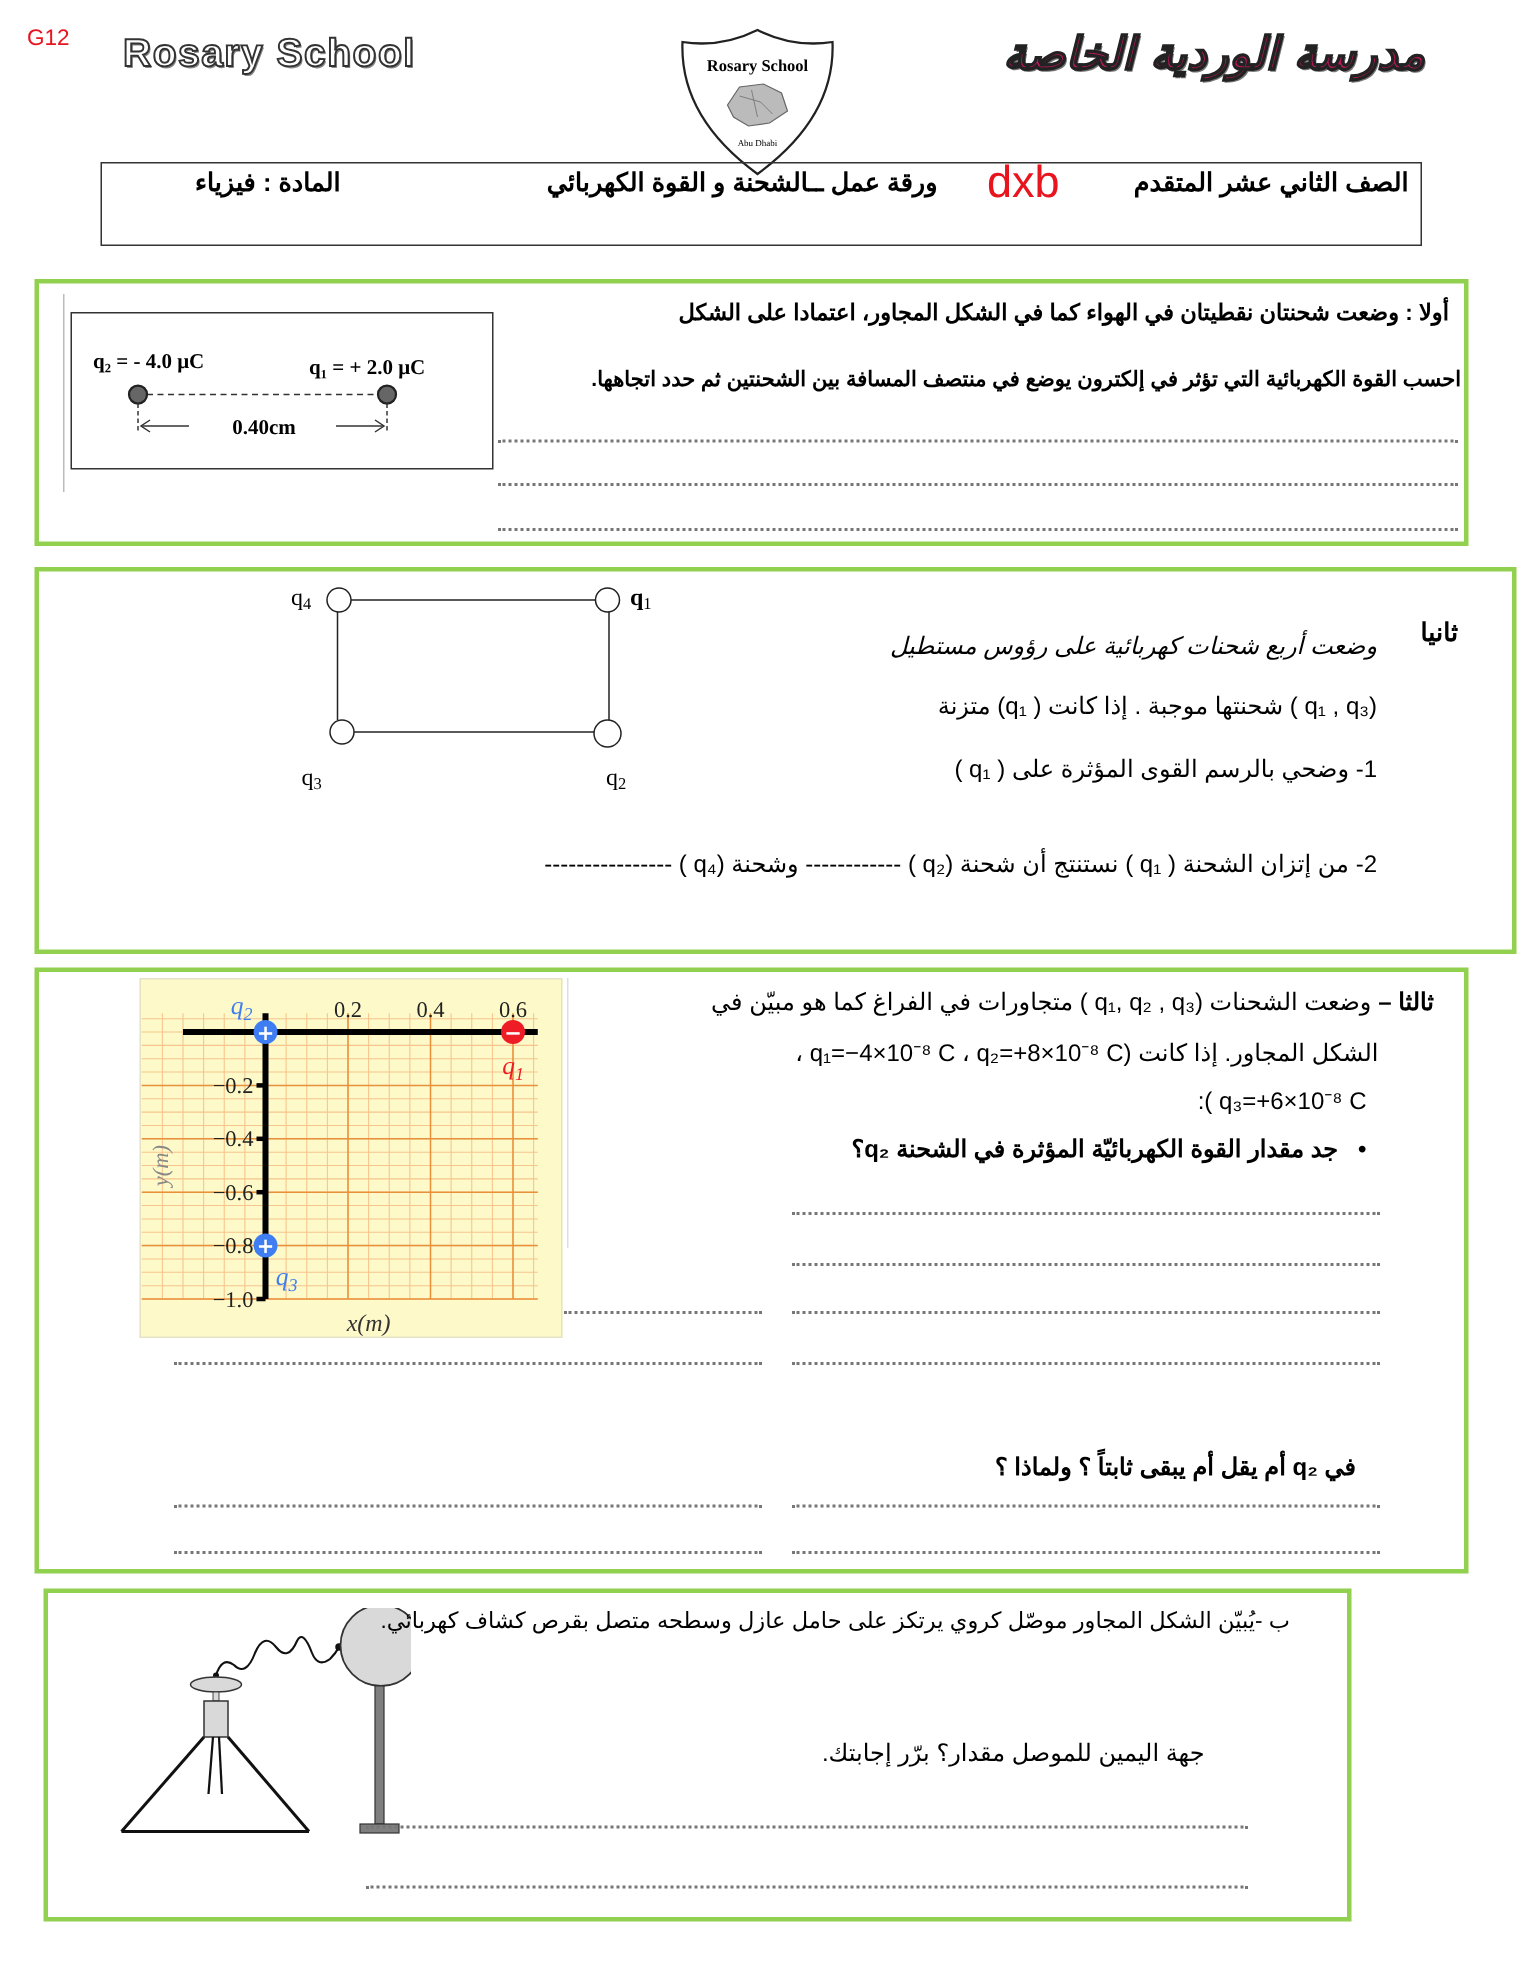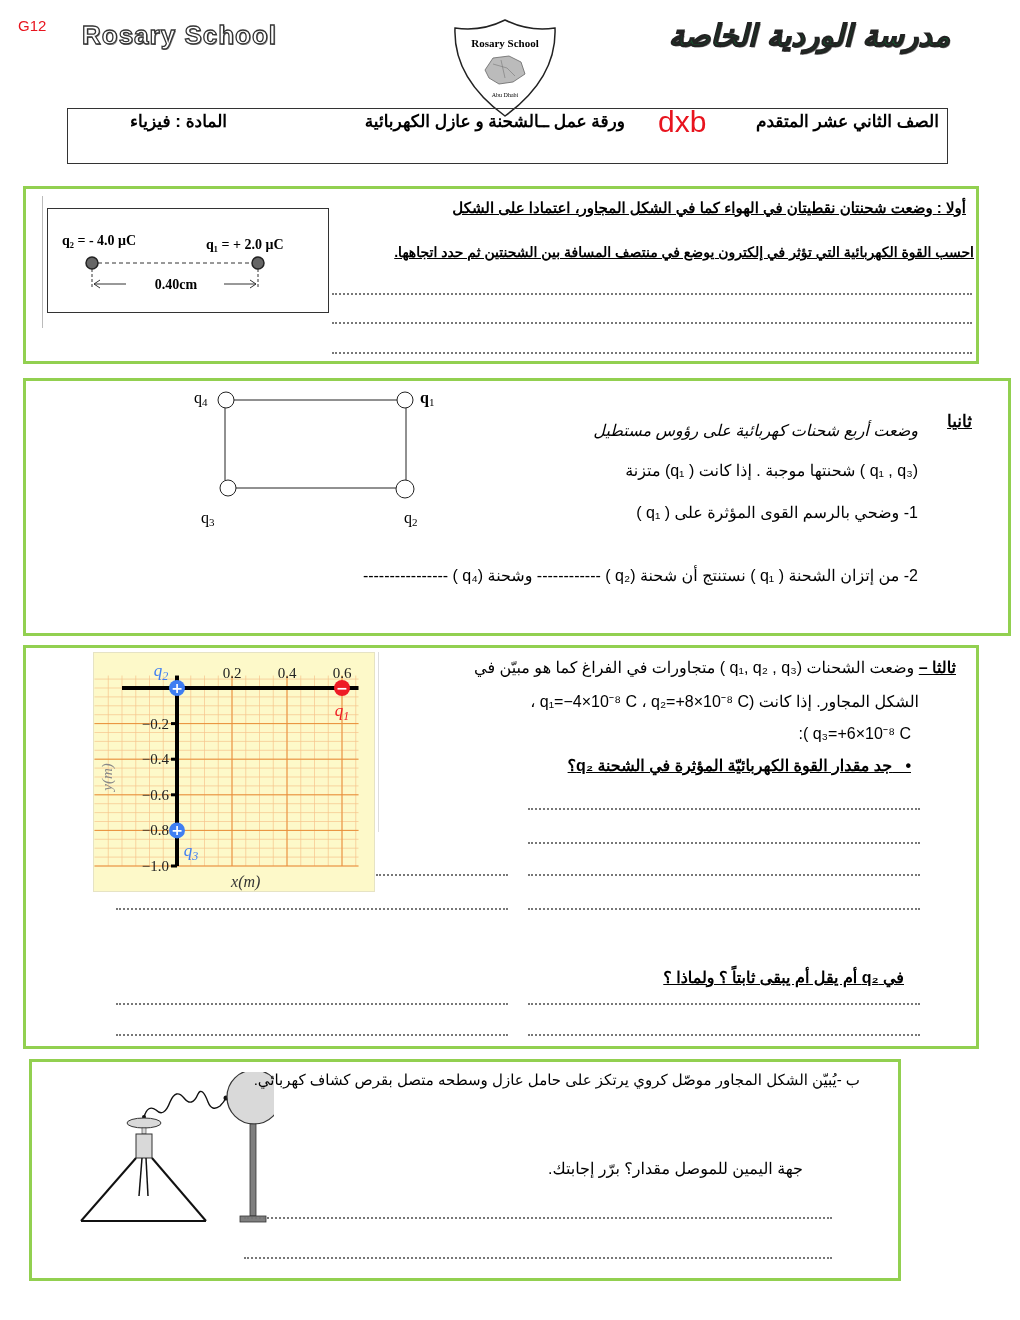--- a/index.html
+++ b/index.html
@@ -3,28 +3,28 @@
 <meta charset="utf-8">
 <style>
   * { box-sizing: border-box; margin: 0; padding: 0; }
   html, body { width: 1020px; height: 1320px; background: #ffffff; overflow: hidden; }
   body { position: relative; font-family: "DejaVu Sans", sans-serif; color: #000; }
   .abs { position: absolute; }
   .grade-tag { left: 18px; top: 17px; color: #e8141e; font-family: "Liberation Sans", sans-serif; font-size: 15px; }
   .school-en { left: 82px; top: 20px; font-family: "Liberation Sans", sans-serif; font-weight: bold; font-size: 26px; letter-spacing: 1px;
     color: #fff; -webkit-text-stroke: 1.3px #333; text-shadow: 1px 1px 0 #888; }
   .school-ar { right: 70px; top: 18px; font-family: "DejaVu Serif", serif; font-style: italic; font-weight: bold; font-size: 30px;
-    color: #14532d; -webkit-text-stroke: 1.2px #222; text-shadow: 1px 1px 0 #777; direction: rtl; }
+    color: #be185d; -webkit-text-stroke: 1.2px #222; text-shadow: 1px 1px 0 #777; direction: rtl; }
   .logo { left: 451px; top: 18px; width: 108px; height: 100px; }
   .header-box { left: 67px; top: 108px; width: 881px; height: 56px; border: 1px solid #333; }
   .hdr-text { position: absolute; top: 2px; font-family: "Liberation Sans", sans-serif; font-weight: bold; font-size: 17px; direction: rtl; white-space: nowrap; }
   .hdr-dxb { position: absolute; top: -4px; left: 590px; color: #e8141e; font-family: "Liberation Sans", sans-serif; font-size: 30px; }
   .section { border: 3px solid #92d050; }
   .q-text { font-family: "Liberation Sans", sans-serif; font-size: 15px; direction: rtl; white-space: nowrap; position: absolute; }
-  .bold { font-weight: bold; text-decoration: underline; }
+  .bold { font-weight: bold; }
   .dots { position: absolute; border-bottom: 2px dotted #777; height: 1px; }
 </style>
 </head>
 <body>
 
 <div class="abs grade-tag">G12</div>
 <div class="abs school-en">Rosary School</div>
 <div class="abs logo">
   <svg width="108" height="100" viewBox="0 0 108 100">
     <path d="M4 10 Q30 14 54 2 Q78 14 104 10 Q106 60 54 98 Q2 60 4 10 Z" fill="#fff" stroke="#222" stroke-width="1.5"></path>
@@ -32,21 +32,21 @@
     <path d="M34 52 L42 40 L58 38 L70 44 L74 56 L62 64 L48 66 L38 60 Z" fill="#bbb" stroke="#666" stroke-width="0.8"></path>
     <path d="M42 46 L56 50 L64 58 M50 42 L54 60" stroke="#777" stroke-width="0.6" fill="none"></path>
     <text x="54" y="79" text-anchor="middle" font-family="Liberation Serif, serif" font-size="6">Abu Dhabi</text>
   </svg>
 </div>
 <div class="abs school-ar">مدرسة الوردية الخاصة</div>
 
 <div class="abs header-box">
   <span class="hdr-text" style="right:8px;">الصف الثاني عشر المتقدم</span>
   <span class="hdr-dxb">dxb</span>
-  <span class="hdr-text" style="right:322px;">ورقة عمل  ــالشحنة و عازل الكهربائية</span>
+  <span class="hdr-text" style="right:322px;">ورقة عمل  ــالشحنة و القوة الكهربائي</span>
   <span class="hdr-text" style="left:62px;">المادة : فيزياء</span>
 </div>
 
 <div class="abs section" style="left:23px; top:186px; width:956px; height:178px;">
   <div class="abs" style="left:16px; top:7px; width:1px; height:132px; background:#bbb;"></div>
   <div class="abs" style="left:21px; top:19px; width:282px; height:105px; border:1px solid #333;">
     <svg width="282" height="105" style="position:absolute;left:0;top:0;">
       <text x="14" y="36" font-family="Liberation Serif, serif" font-weight="bold" font-size="14">q₂ = - 4.0 μC</text>
       <text x="158" y="40" font-family="Liberation Serif, serif" font-weight="bold" font-size="14">q₁ = + 2.0 μC</text>
       <line x1="50" y1="54" x2="209" y2="54" stroke="#333" stroke-width="1" stroke-dasharray="4,3"></line>

